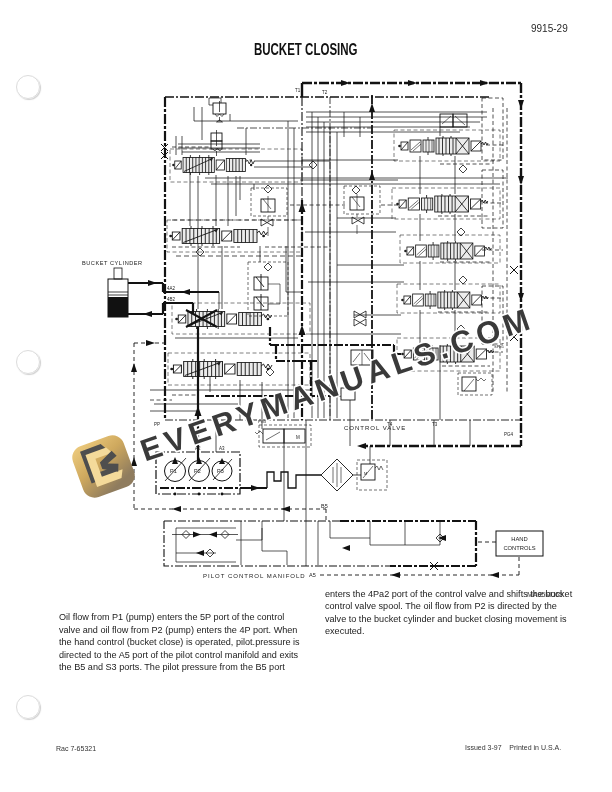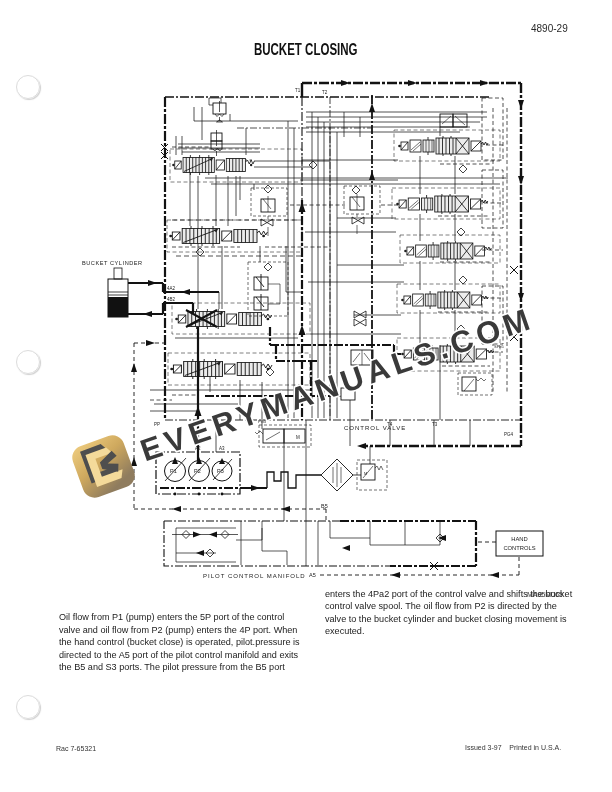--- a/index.html
+++ b/index.html
@@ -3,21 +3,21 @@
 <meta charset="utf-8">
 <style>
   html,body{margin:0;padding:0;}
   body{width:612px;height:792px;background:#ffffff;position:relative;overflow:hidden;
        font-family:"Liberation Sans",sans-serif;color:#1c1c1c;}
   .abs{position:absolute;}
 </style>
 </head>
 <body>
 
-<div class="abs" style="left:531px;top:23px;font-size:10px;color:#2a2a2a;">4890-29</div>
+<div class="abs" style="left:531px;top:23px;font-size:10px;color:#2a2a2a;">9915-29</div>
 
 <div class="abs" style="left:0;top:41px;width:612px;text-align:center;font-size:16px;font-weight:bold;color:#111;transform:scaleX(0.72);transform-origin:305px 0;">BUCKET CLOSING</div>
 
 <div class="abs" style="left:16px;top:75px;width:22px;height:22px;border-radius:50%;border:1.5px solid #dcdcdc;box-shadow:1px 1px 1px rgba(150,150,150,.45);"></div>
 
 <div class="abs" style="left:16px;top:350px;width:22px;height:22px;border-radius:50%;border:1.5px solid #dcdcdc;box-shadow:1px 1px 1px rgba(150,150,150,.45);"></div>
 
 <div class="abs" style="left:16px;top:695px;width:22px;height:22px;border-radius:50%;border:1.5px solid #dcdcdc;box-shadow:1px 1px 1px rgba(150,150,150,.45);"></div>
 
 <svg class="abs" style="left:0;top:0;" width="612" height="792" viewBox="0 0 612 792">

